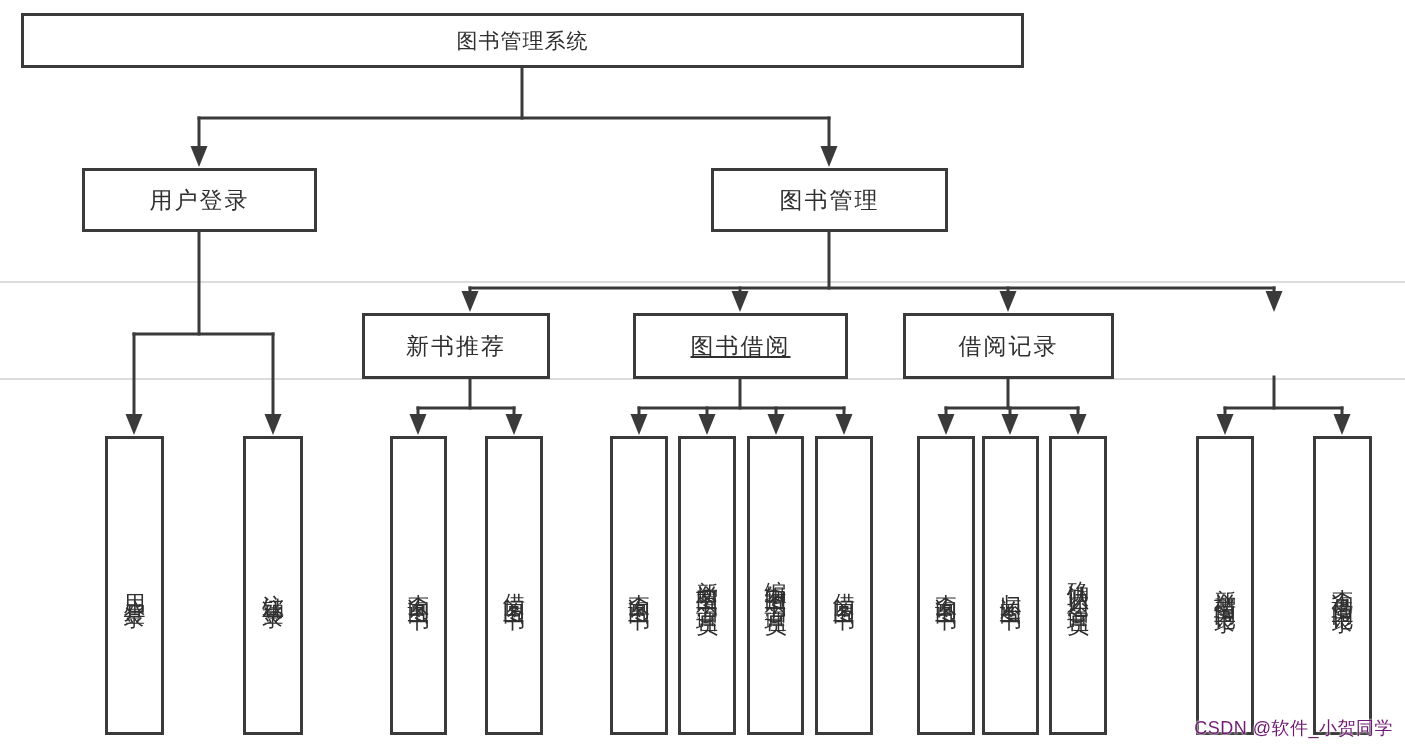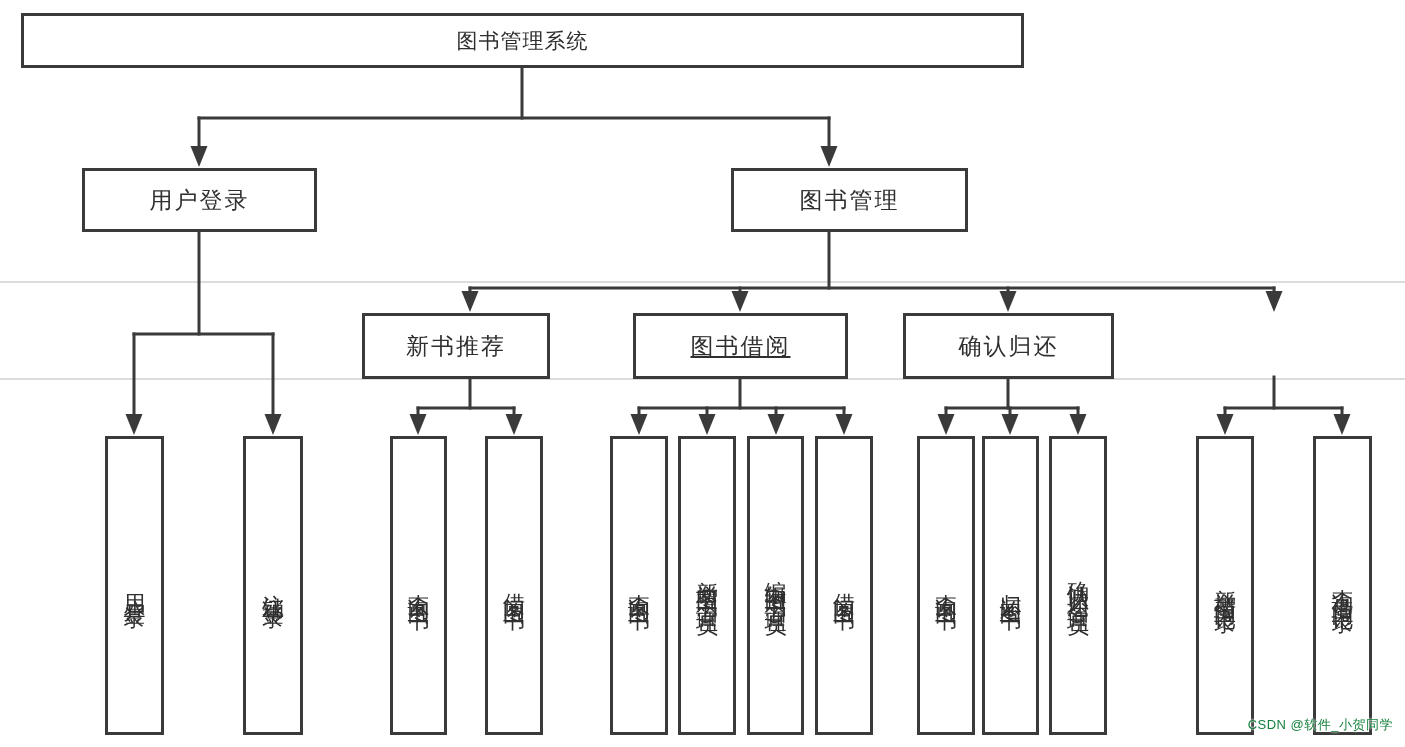--- a/index.html
+++ b/index.html
@@ -37,23 +37,23 @@
     writing-mode: vertical-rl;
     text-orientation: mixed;
     font-size: 22px;
     letter-spacing: 5px;
     line-height: 1;
   }
   .watermark {
     position: absolute;
     top: 716px;
     right: 12px;
-    font-size: 13px;
+    font-size: 18px;
     letter-spacing: 0.5px;
-    color: #15803d;
+    color: #701a75;
     text-shadow: 0 0 3px #ffffff, 0 0 2px #ffffff;
     white-space: nowrap;
   }
 </style>
 </head>
 <body>
 
 <div class="canvas">
 
   <svg class="wires" viewBox="0 0 1405 747">
@@ -136,32 +136,32 @@
     </g>
   </svg>
 
   <div class="box topbox" style="left:21px; top:13px; width:1003px; height:55px;">
     <span>图书管理系统</span>
   </div>
 
   <div class="box hbox" style="left:82px; top:168px; width:235px; height:64px;">
     <span>用户登录</span>
   </div>
-  <div class="box hbox" style="left:711px; top:168px; width:237px; height:64px;margin-left:20px;">
+  <div class="box hbox" style="left:711px; top:168px; width:237px; height:64px;">
     <span>图书管理</span>
   </div>
 
   <div class="box hbox" style="left:362px; top:313px; width:188px; height:66px;">
     <span>新书推荐</span>
   </div>
   <div class="box hbox" style="left:633px; top:313px; width:215px; height:66px;text-decoration:underline;">
     <span>图书借阅</span>
   </div>
   <div class="box hbox" style="left:903px; top:313px; width:211px; height:66px;">
-    <span>确认归还</span>
+    <span>借阅记录</span>
   </div>
 
   <div class="box leaf" style="left:105px; top:436px; width:59px; height:299px;">
     <span>用户登录</span>
   </div>
   <div class="box leaf" style="left:243px; top:436px; width:60px; height:299px;">
     <span>注销登录</span>
   </div>
 
   <div class="box leaf" style="left:390px; top:436px; width:57px; height:299px;">

